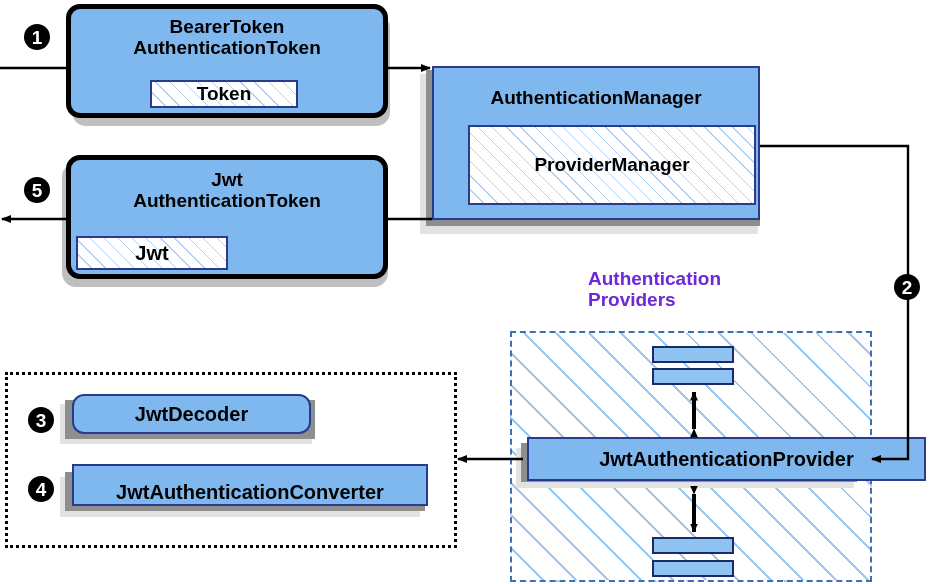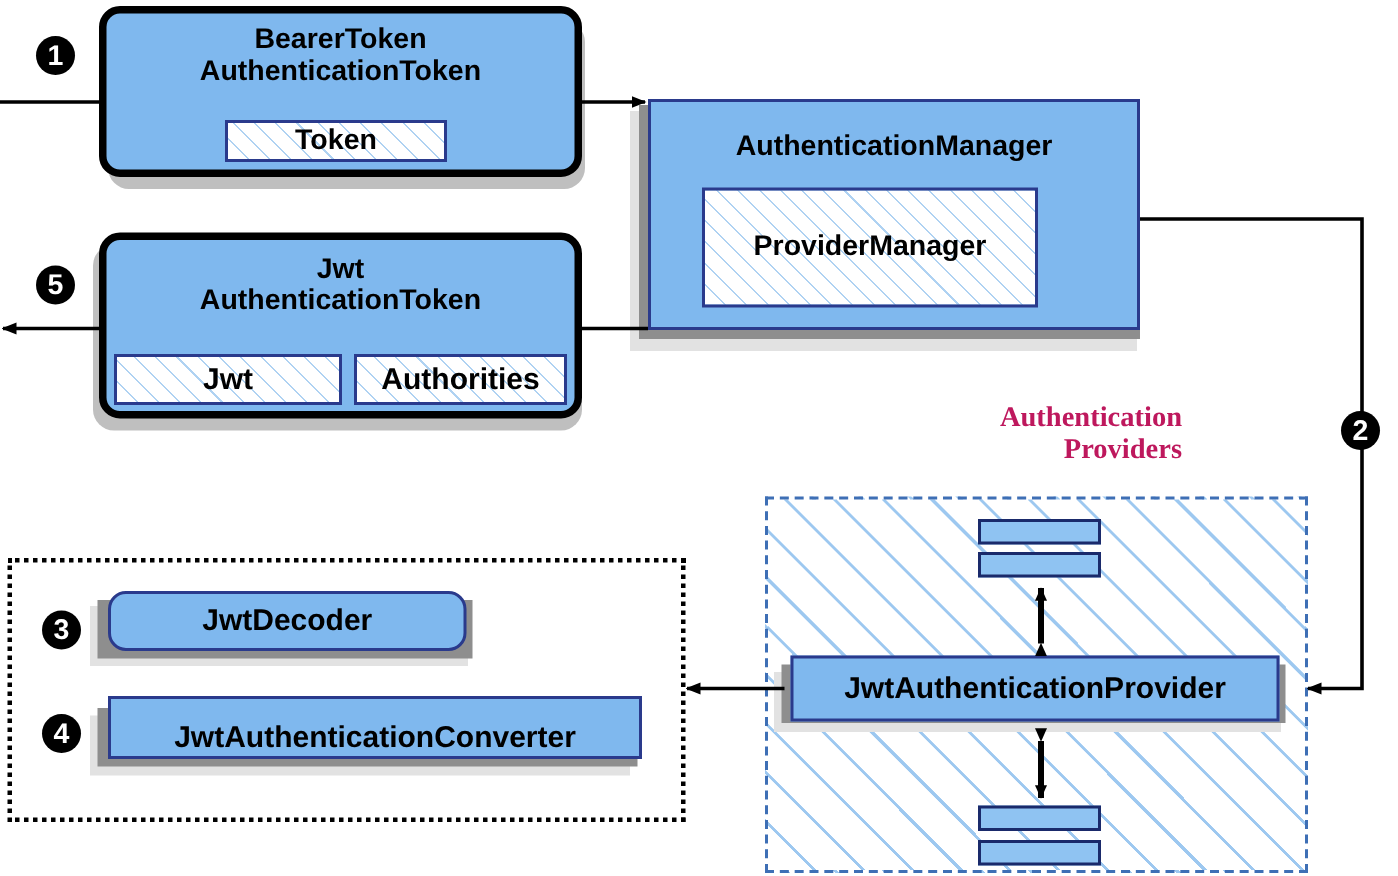--- a/index.html
+++ b/index.html
@@ -109,25 +109,24 @@
     align-items: center;
     justify-content: center;
     font-weight: bold;
     z-index: 12;
     line-height: 1;
   }
 
   
   .plain-label {
     font-weight: bold;
-    color: #be185d;
-    text-align: right;
+    color: #6d28d9;
+    text-align: left;
     line-height: 1.12;
     z-index: 9;
-    font-family: Liberation Serif, serif;
   }
 
   
   #arrows {
     position: absolute;
     left: 0; top: 0;
     width: 932px; height: 584px;
     z-index: 10;
     pointer-events: none;
   }
@@ -177,59 +176,56 @@
   </div>
   <div class="abs hatch-box" style="left:150px; top:80px; width:148px; height:28px;">
     <span style="font-size:19px;">Token</span>
   </div>
 
   <div class="abs sh-light" style="left:420px; top:74px; width:338px; height:160px;"></div>
   <div class="abs sh-dark" style="left:426px; top:70px; width:334px; height:156px;"></div>
   <div class="abs comp-square" style="left:432px; top:66px; width:328px; height:154px;">
     <div class="comp-title" style="top:20px; font-size:19px;">AuthenticationManager</div>
   </div>
-  <div class="abs hatch-box" style="left:468px; top:125px; width:224px; height:80px;">
+  <div class="abs hatch-box" style="left:468px; top:125px; width:288px; height:80px;">
     <span style="font-size:19px;">ProviderManager</span>
   </div>
 
   <div class="abs step-badge" style="left:24px; top:177px; width:26px; height:26px; font-size:19px;">
     <span>5</span>
   </div>
 
   <div class="abs comp-round-shadow" style="left:62px; top:163px; width:326px; height:124px;"></div>
   <div class="abs comp-round" style="left:66px; top:155px; width:322px; height:124px;">
     <div class="comp-title" style="top:10px; font-size:19px;">
       <div>Jwt</div>
       <div>AuthenticationToken</div>
     </div>
   </div>
   <div class="abs hatch-box" style="left:76px; top:236px; width:152px; height:34px;">
     <span style="font-size:20px;">Jwt</span>
   </div>
-  <div class="abs hatch-box" style="left:236px; top:236px; width:142px; height:34px;">
-    <span style="font-size:20px;">Authorities</span>
-  </div>
 
   <div class="abs plain-label" style="left:588px; top:268px; width:200px; font-size:19px;">
     <div>Authentication</div>
     <div>Providers</div>
   </div>
 
   <div class="abs step-badge" style="left:894px; top:274px; width:26px; height:26px; font-size:19px;">
     <span>2</span>
   </div>
 
   <div class="abs hatch-region" style="left:510px; top:331px; width:362px; height:251px;"></div>
 
   <div class="abs bar" style="left:652px; top:346px; width:82px; height:17px;"></div>
   <div class="abs bar" style="left:652px; top:368px; width:82px; height:17px;"></div>
 
   <div class="abs sh-light" style="left:516px; top:448px; width:338px; height:40px;"></div>
   <div class="abs sh-dark" style="left:521px; top:443px; width:336px; height:39px;"></div>
-  <div class="abs comp-square" style="left:527px; top:437px; width:326px; height:44px; display:flex; align-items:center; justify-content:center;">
+  <div class="abs comp-square" style="left:527px; top:437px; width:399px; height:44px; display:flex; align-items:center; justify-content:center;">
     <span style="font-weight:bold; font-size:20px; color:#000; white-space:nowrap;">JwtAuthenticationProvider</span>
   </div>
 
   <div class="abs bar" style="left:652px; top:537px; width:82px; height:17px;"></div>
   <div class="abs bar" style="left:652px; top:560px; width:82px; height:17px;"></div>
 
   <div class="abs dotted-region" style="left:5px; top:372px; width:452px; height:176px;"></div>
 
   <div class="abs step-badge" style="left:28px; top:407px; width:26px; height:26px; font-size:19px;">
     <span>3</span>

